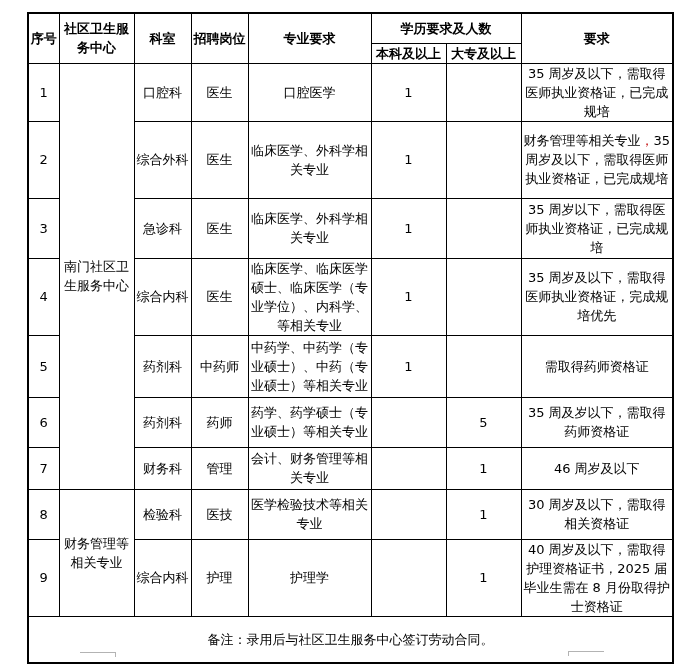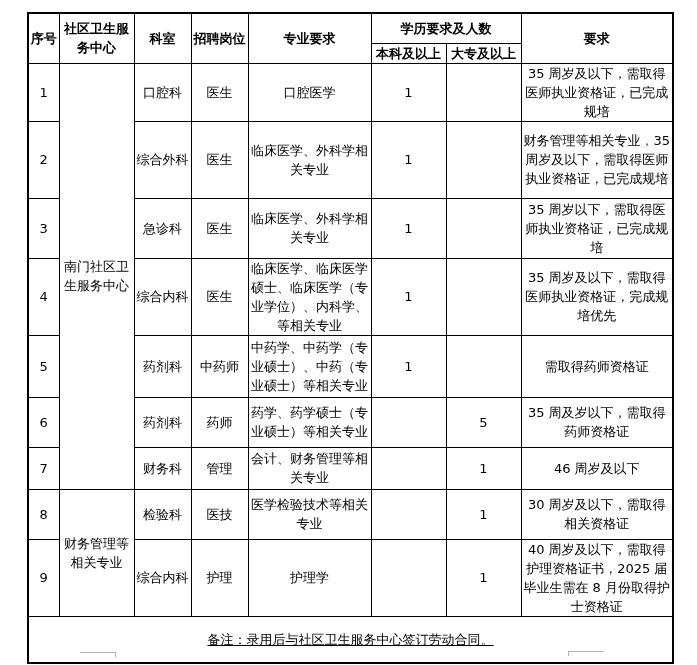--- a/index.html
+++ b/index.html
@@ -8,21 +8,21 @@
   table.recruit{position:absolute;left:27px;top:12px;width:645px;
         border-collapse:collapse;table-layout:fixed;
         border:2px solid #000;font-size:13px;line-height:19px;}
   table.recruit th, table.recruit td{
         border:1px solid #000;vertical-align:middle;text-align:center;
         padding:0 1px;overflow:hidden;word-break:break-all;}
   table.recruit th{font-weight:bold;padding:0;}
   tr.hdr-top{height:30px;}
   tr.hdr-sub{height:18px;}
   td.c-req{text-align:left;padding:0 3px 0 3px;}
-  td.c-footer{text-align:center;height:45px;text-decoration:underline;}
+  td.c-footer{text-align:center;height:45px;}
   td.c-center{padding:0 4px;font-family:Liberation Serif, serif;}
   .artifact{position:absolute;width:35px;height:4px;}
   .artifact-left{left:80px;top:652px;border-top:1px solid #b3b3b3;border-right:1px solid #b3b3b3;}
   .artifact-right{left:568px;top:651px;border-top:1px solid #b3b3b3;border-left:1px solid #b3b3b3;}
 </style>
 </head>
 <body>
 
 <div id="page">
 

